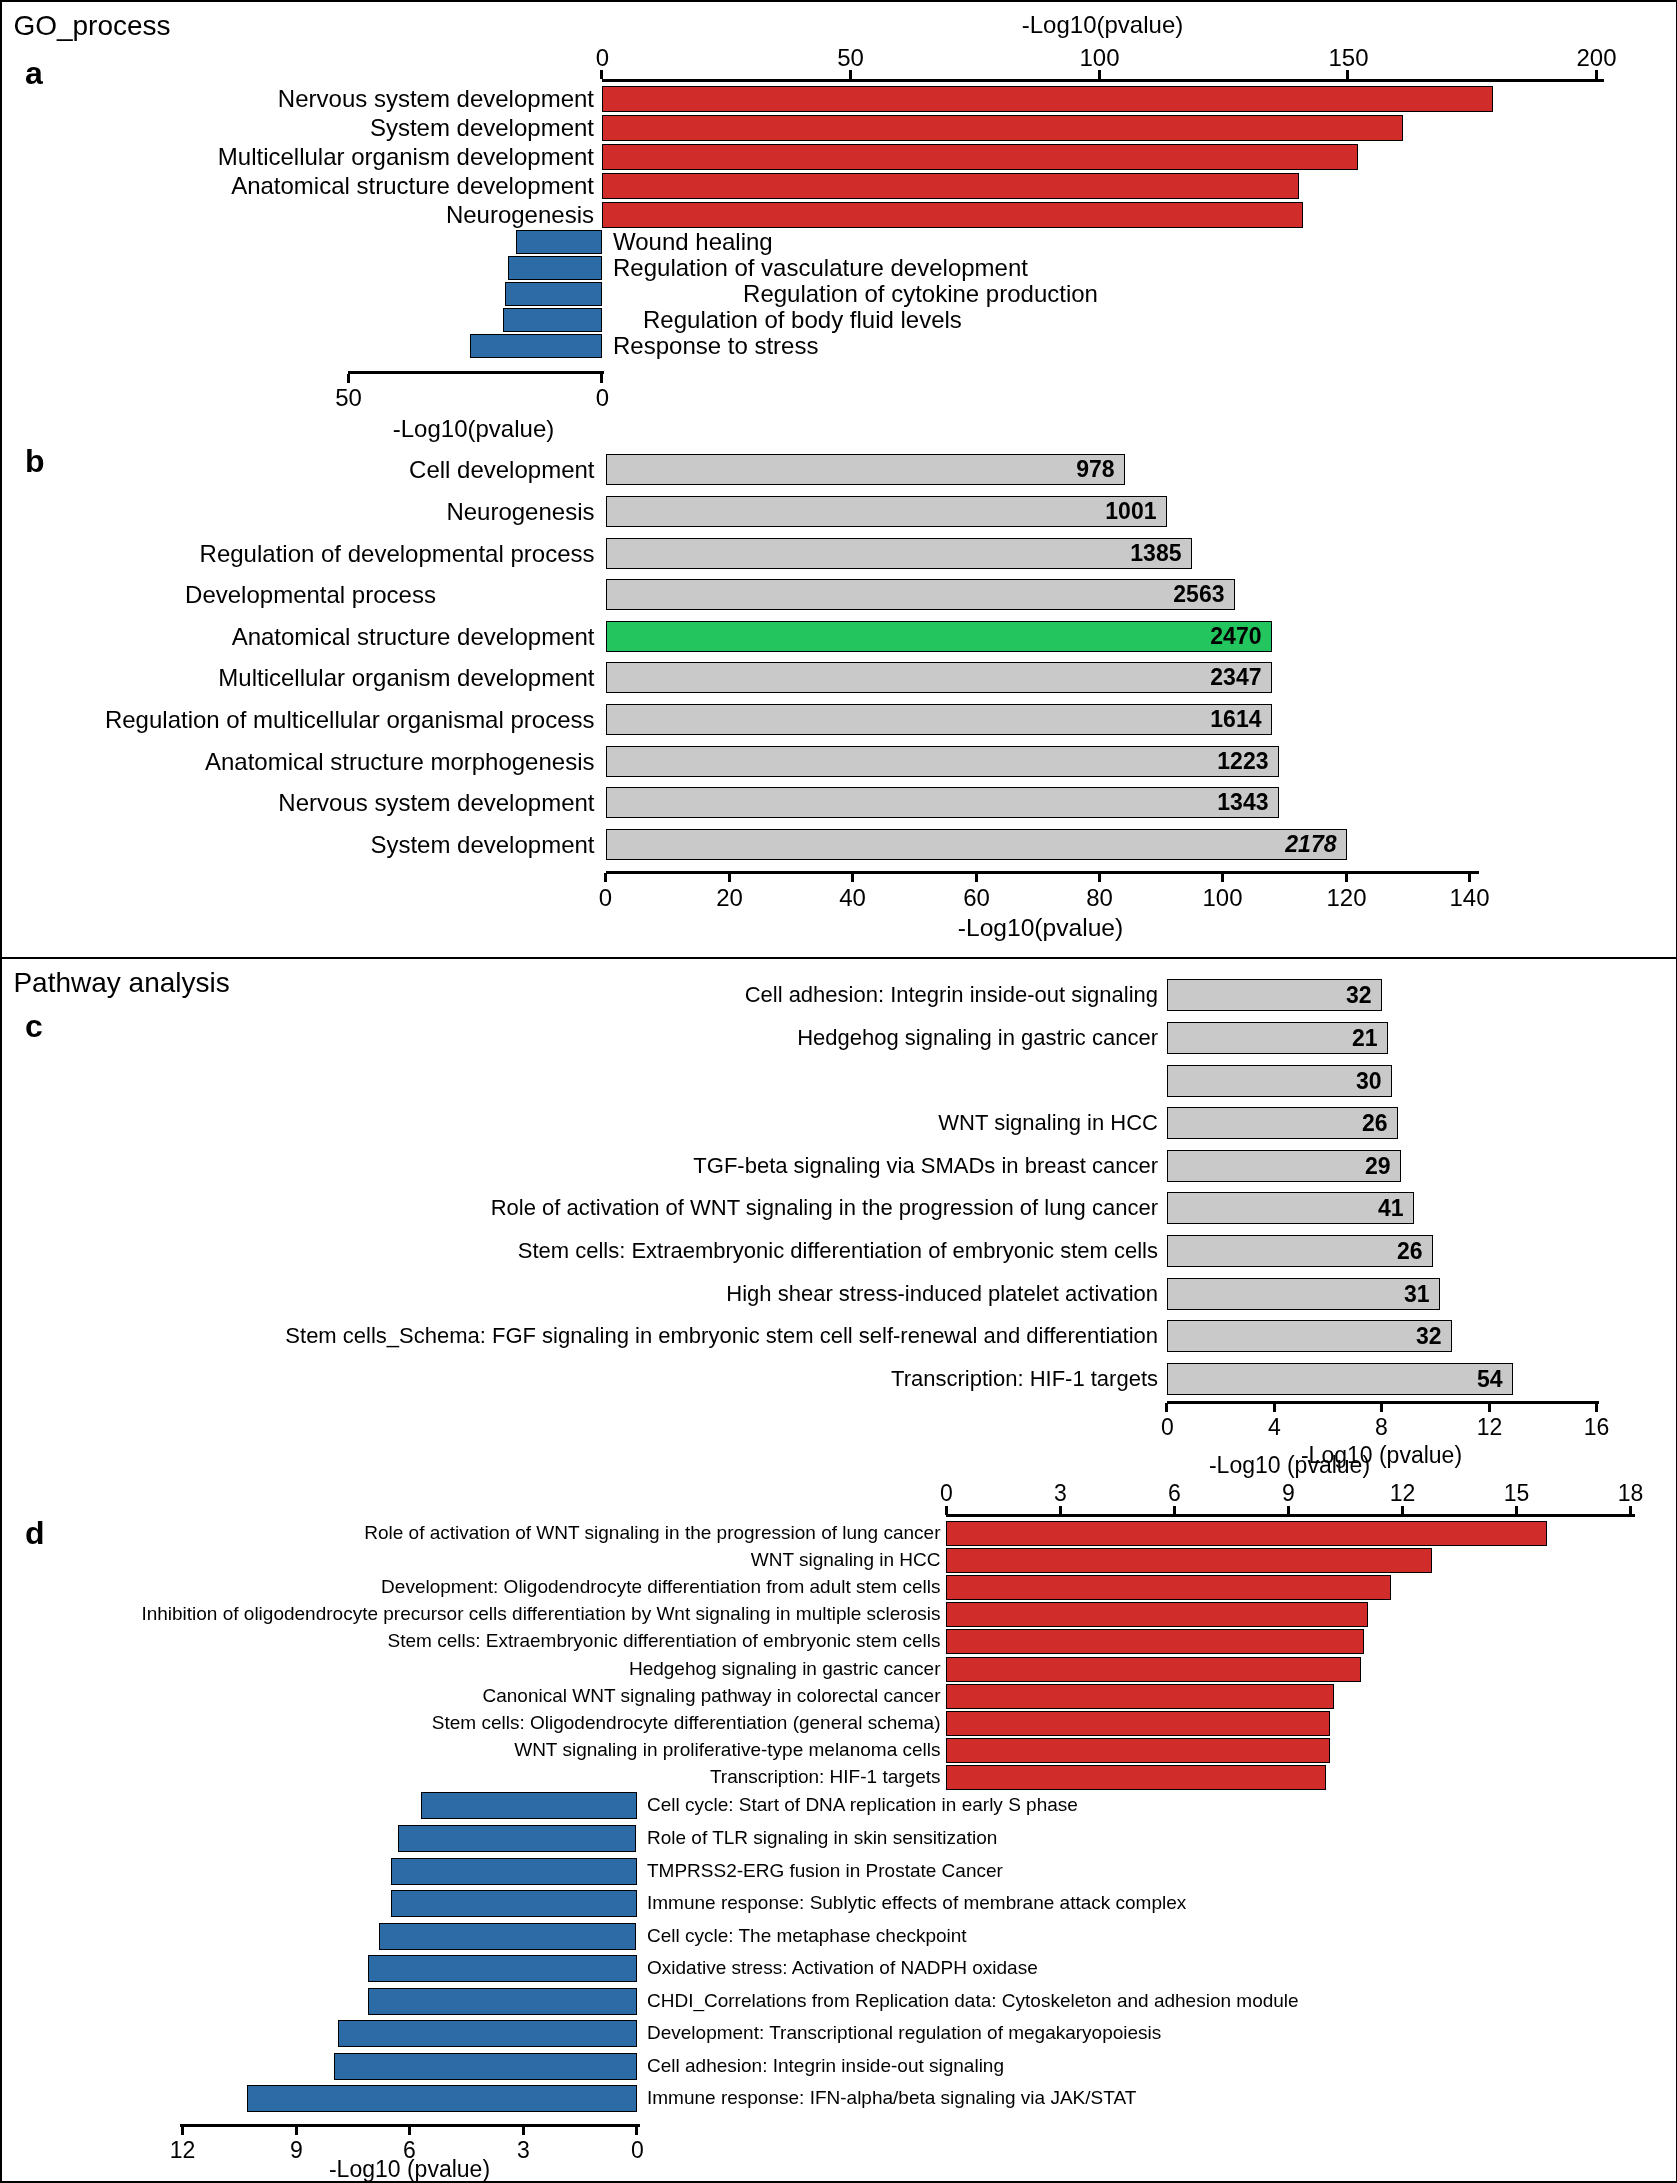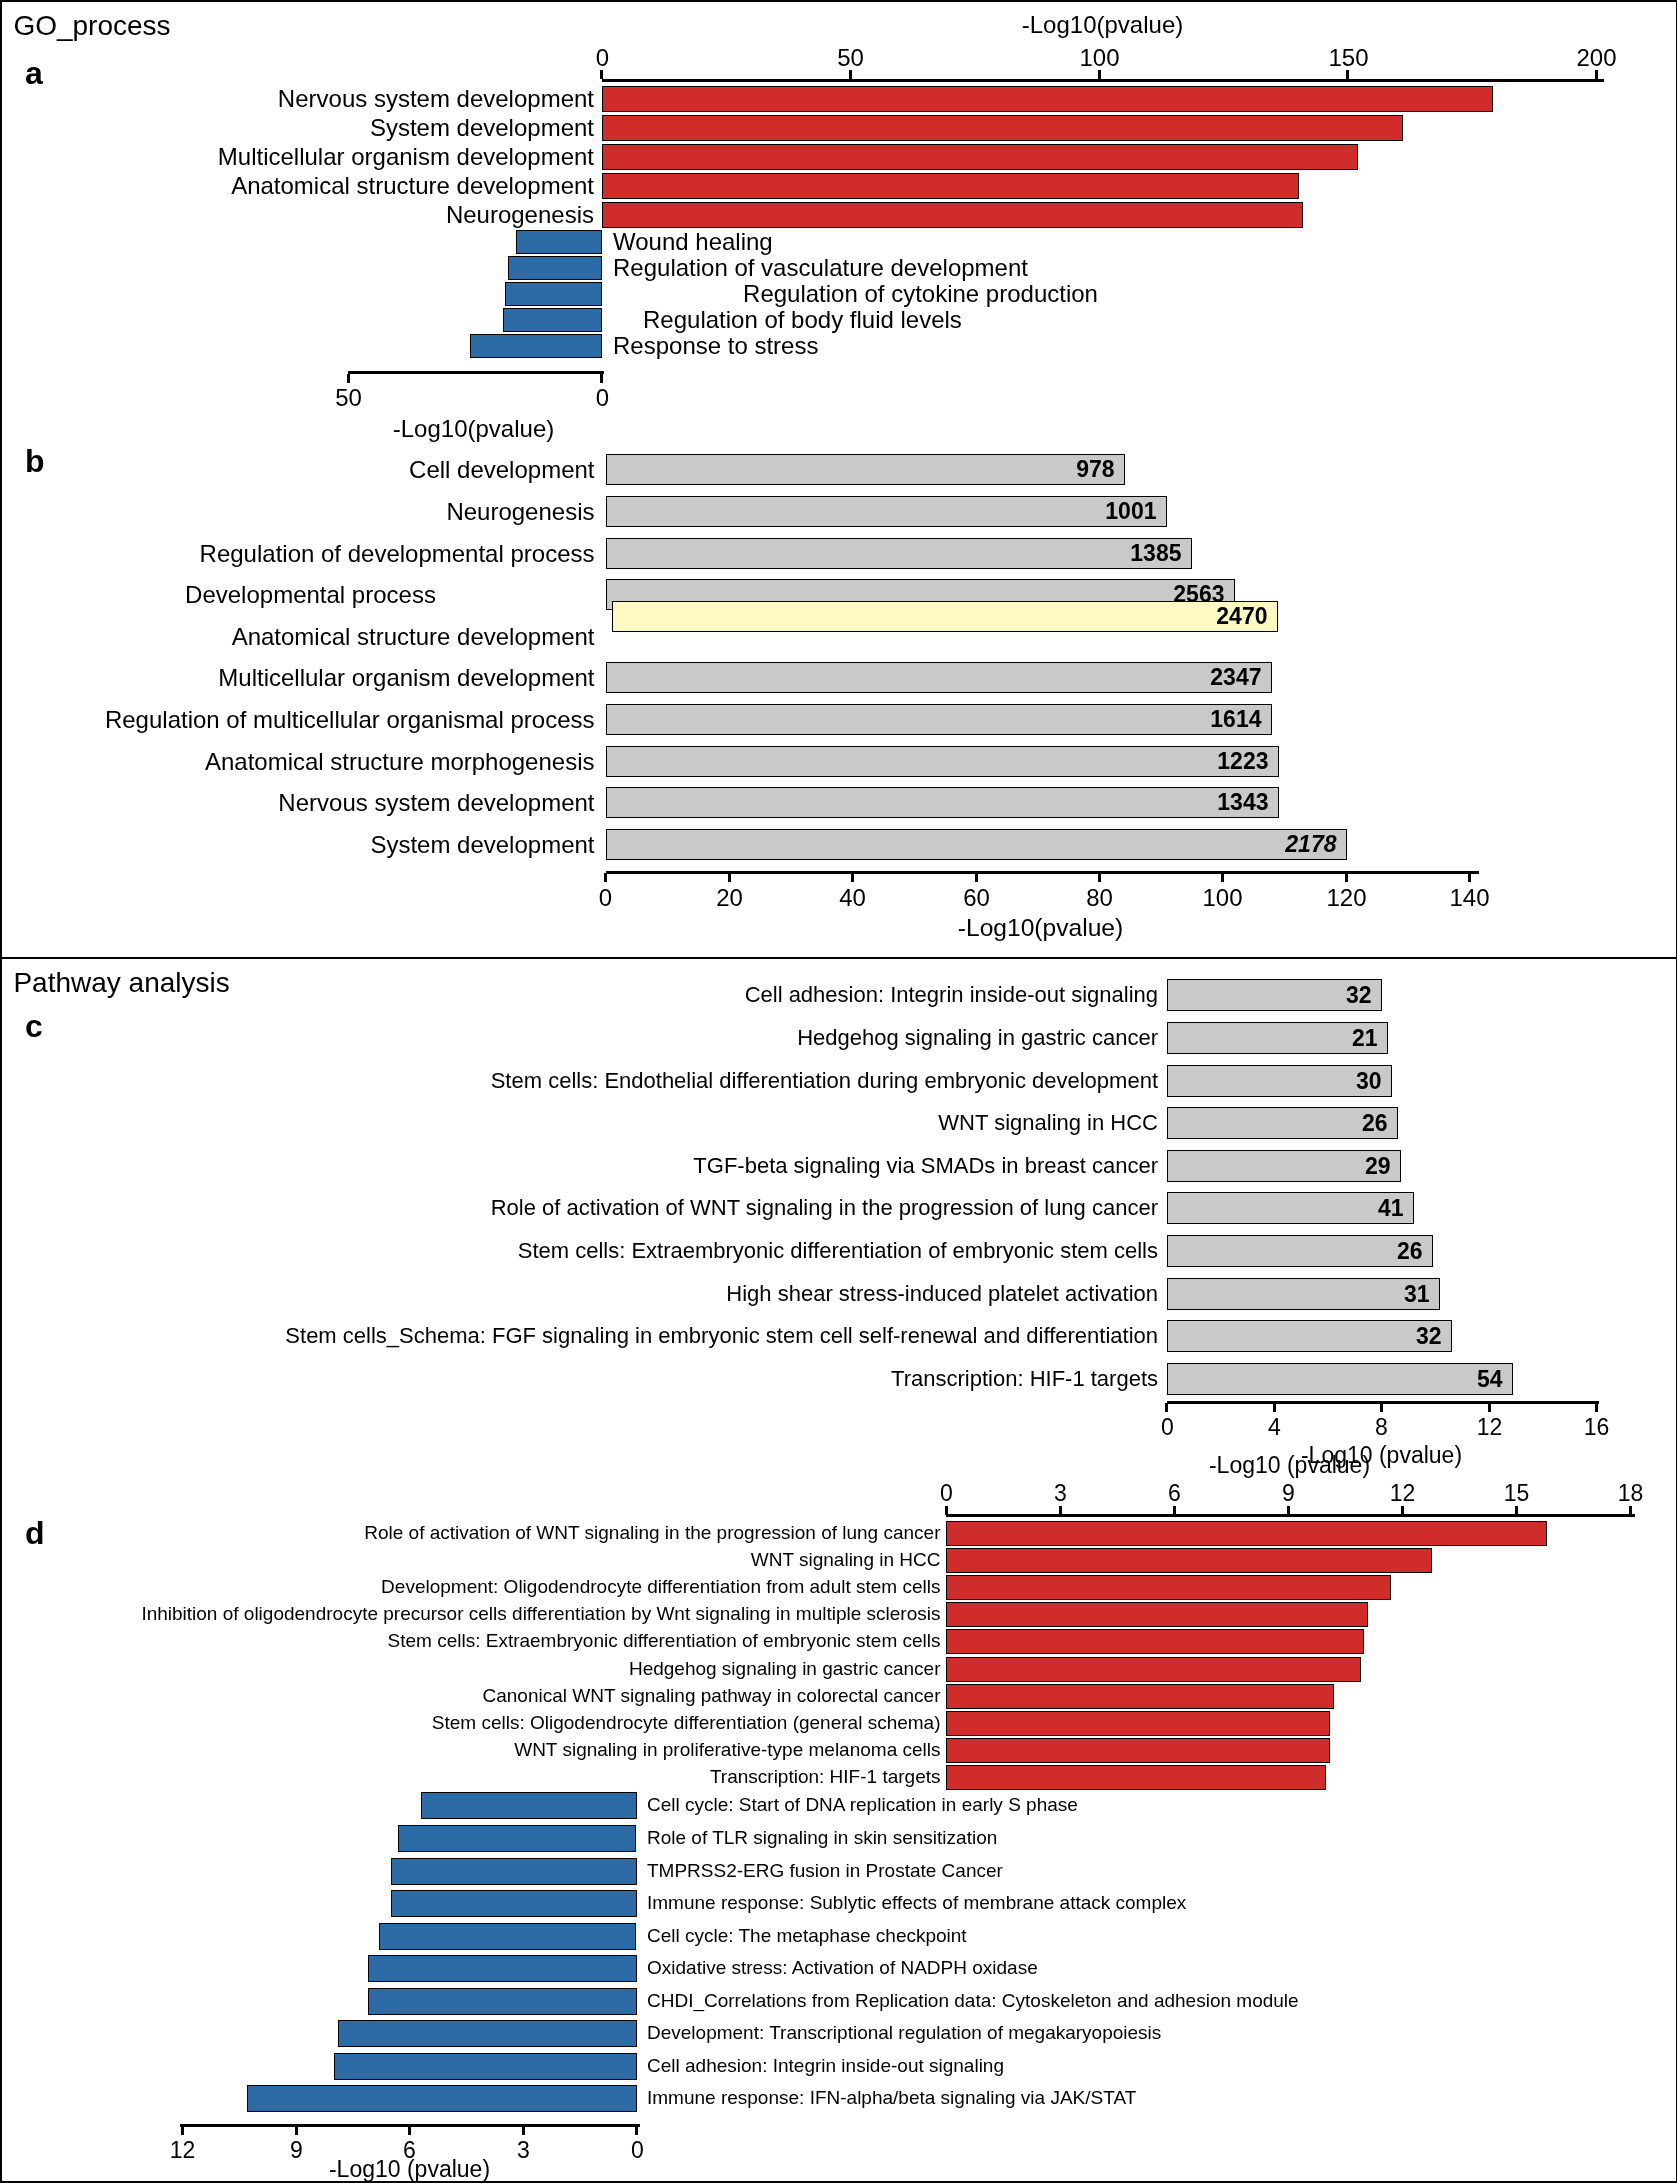--- a/index.html
+++ b/index.html
@@ -92,21 +92,21 @@
       </div>
       <div class="lbl" style="left: 26.5px; top: 538px; width: 568px; height: 31px; line-height: 31px; text-align: right; font-size: 24px;">Regulation of developmental process</div>
       <div class="bar" style="left: 606px; top: 538px; width: 586px; height: 31px; background: rgb(201, 201, 201);">
         <span class="cnt">1385</span>
       </div>
       <div class="lbl" style="left: 26.5px; top: 579px; width: 568px; height: 31px; line-height: 31px; text-align: center; font-size: 24px;">Developmental process</div>
       <div class="bar" style="left: 606px; top: 579px; width: 629px; height: 31px; background: rgb(201, 201, 201);">
         <span class="cnt">2563</span>
       </div>
       <div class="lbl" style="left: 26.5px; top: 621px; width: 568px; height: 31px; line-height: 31px; text-align: right; font-size: 24px;">Anatomical structure development</div>
-      <div class="bar" style="left: 606px; top: 601px; width: 666px; height: 31px; background: #fef9c3; margin-left: 6px;">
+      <div class="bar" style="left: 606px; top: 621px; width: 666px; height: 31px; background: #22c55e;">
         <span class="cnt">2470</span>
       </div>
       <div class="lbl" style="left: 26.5px; top: 662px; width: 568px; height: 31px; line-height: 31px; text-align: right; font-size: 24px;">Multicellular organism development</div>
       <div class="bar" style="left: 606px; top: 662px; width: 666px; height: 31px; background: rgb(201, 201, 201);">
         <span class="cnt">2347</span>
       </div>
       <div class="lbl" style="left: 26.5px; top: 704px; width: 568px; height: 31px; line-height: 31px; text-align: right; font-size: 24px;">Regulation of multicellular organismal process</div>
       <div class="bar" style="left: 606px; top: 704px; width: 666px; height: 31px; background: rgb(201, 201, 201);">
         <span class="cnt">1614</span>
       </div>
@@ -141,21 +141,20 @@
       <div class="tickl" style="left: 1422px; top: 884px; font-size: 24px;">140</div>
       <div class="atitle" style="left: 804px; top: 914px; font-size: 24.6px;">-Log10(pvalue)</div>
       <div class="lbl" style="left: 117px; top: 979px; width: 1041px; height: 32px; line-height: 32px; text-align: right; font-size: 22px;">Cell adhesion: Integrin inside-out signaling</div>
       <div class="bar" style="left: 1167px; top: 979px; width: 215px; height: 32px; background: rgb(201, 201, 201);">
         <span class="cnt">32</span>
       </div>
       <div class="lbl" style="left: 117px; top: 1022px; width: 1041px; height: 32px; line-height: 32px; text-align: right; font-size: 22px;">Hedgehog signaling in gastric cancer</div>
       <div class="bar" style="left: 1167px; top: 1022px; width: 221px; height: 32px; background: rgb(201, 201, 201);">
         <span class="cnt">21</span>
       </div>
-      <div class="lbl" style="left: 117px; top: 1065px; width: 1041px; height: 32px; line-height: 32px; text-align: right; font-size: 22px;">Stem cells: Endothelial differentiation during embryonic development</div>
       <div class="bar" style="left: 1167px; top: 1065px; width: 225px; height: 32px; background: rgb(201, 201, 201);">
         <span class="cnt">30</span>
       </div>
       <div class="lbl" style="left: 117px; top: 1107px; width: 1041px; height: 32px; line-height: 32px; text-align: right; font-size: 22px;">WNT signaling in HCC</div>
       <div class="bar" style="left: 1167px; top: 1107px; width: 231px; height: 32px; background: rgb(201, 201, 201);">
         <span class="cnt">26</span>
       </div>
       <div class="lbl" style="left: 117px; top: 1150px; width: 1041px; height: 32px; line-height: 32px; text-align: right; font-size: 22px;">TGF-beta signaling via SMADs in breast cancer</div>
       <div class="bar" style="left: 1167px; top: 1150px; width: 234px; height: 32px; background: rgb(201, 201, 201);">
         <span class="cnt">29</span>

